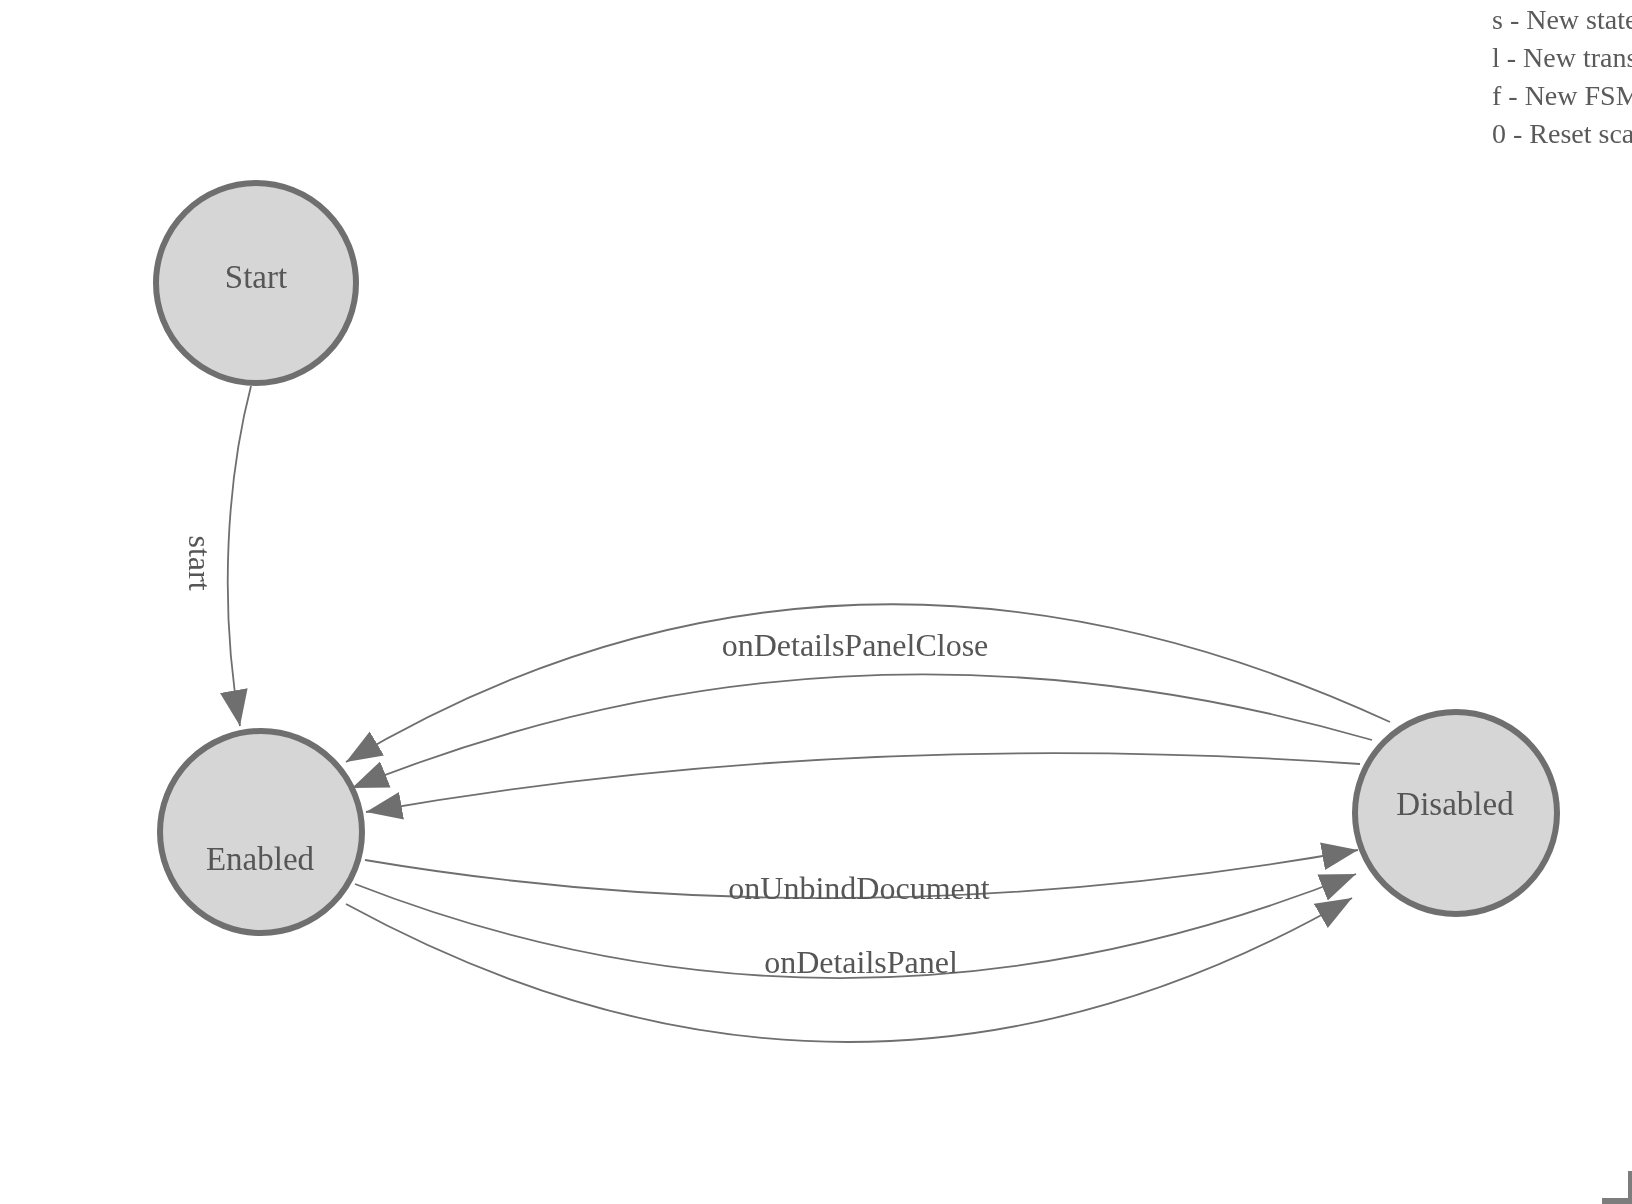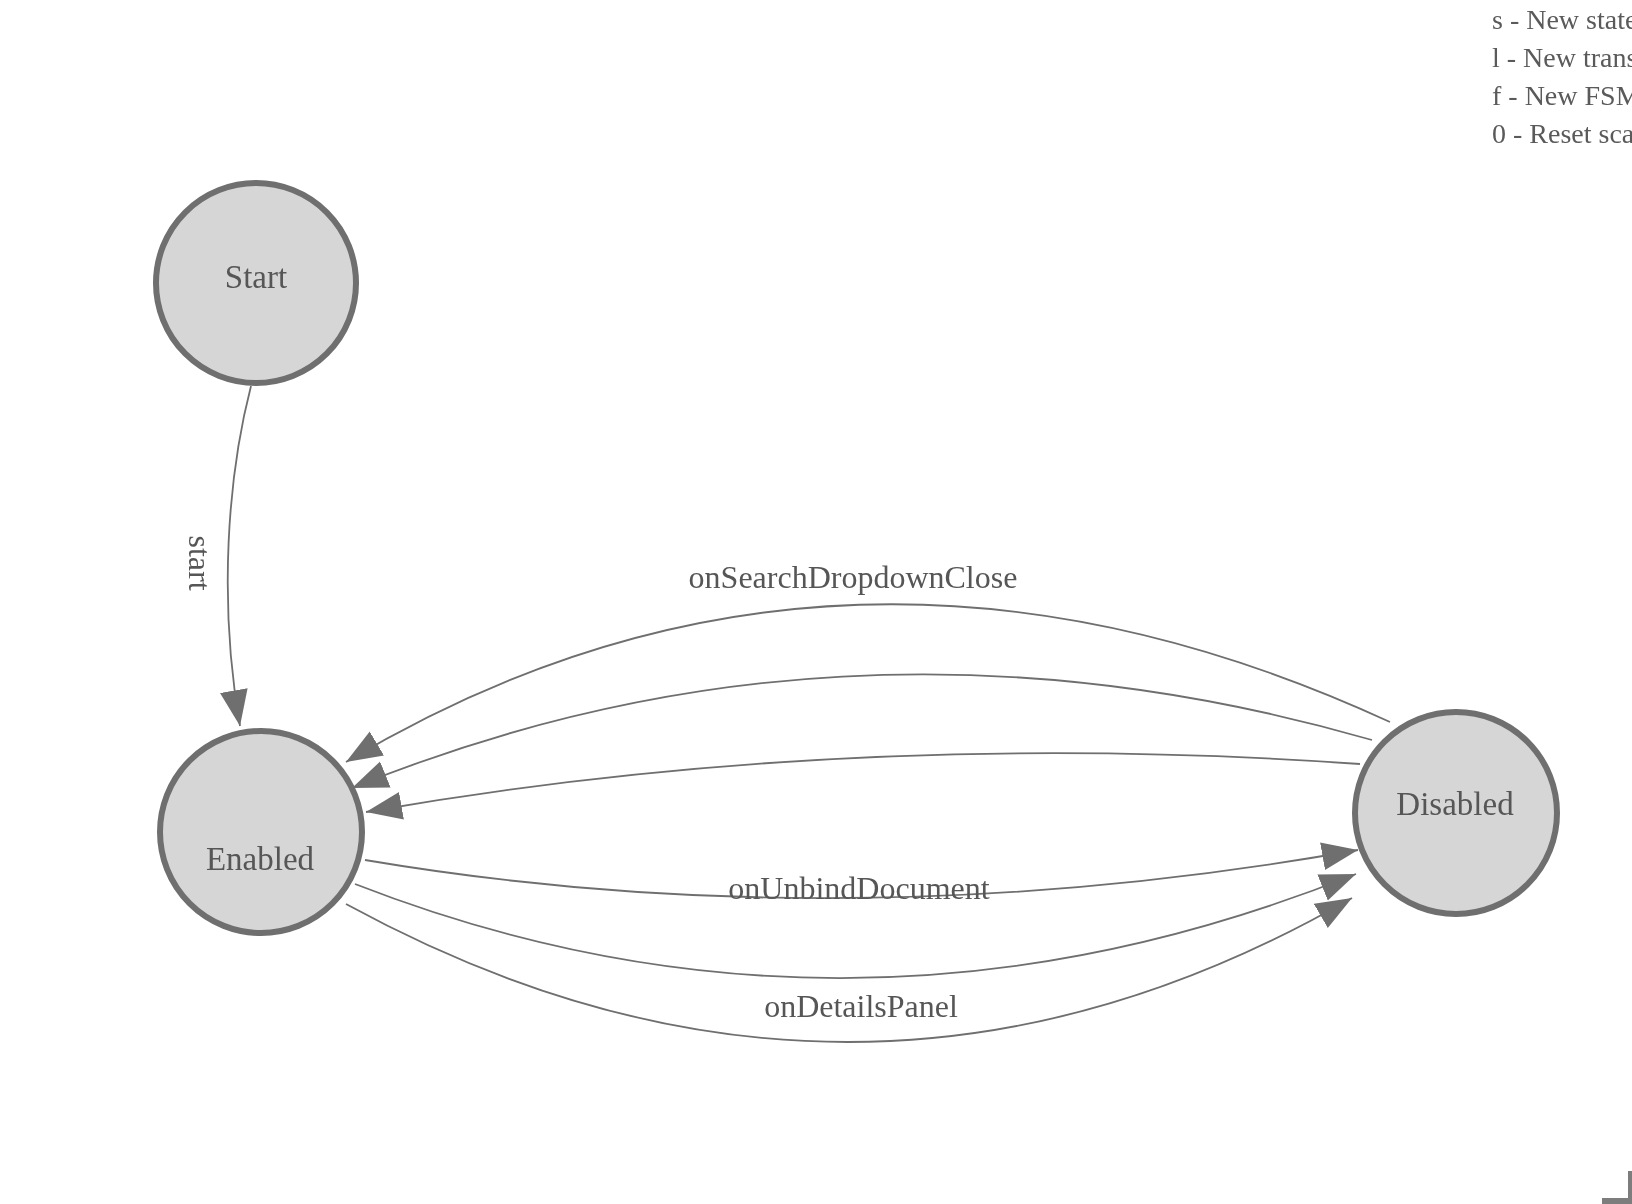--- a/index.html
+++ b/index.html
@@ -85,24 +85,24 @@
       <rect class="corner-rect" x="1602" y="1198" width="30" height="6"></rect>
     </g>
   </svg>
 
   <div class="node-label" style="left:256px; top:277px">Start</div>
   <div class="node-label" style="left:260px; top:859px">Enabled</div>
   <div class="node-label" style="left:1455px; top:804px">Disabled</div>
 
   <div class="edge-label rotated" style="left:199px; top:563px">start</div>
 
-  <div class="edge-label" style="left:853px; top:577px">onSearchDropdownClose</div>
+  <div class="edge-label" style="left:855px; top:645px">onDetailsPanelClose</div>
 
   <div class="edge-label" style="left:859px; top:888px">onUnbindDocument</div>
-  <div class="edge-label" style="left:861px; top:1006px">onDetailsPanel</div>
+  <div class="edge-label" style="left:861px; top:962px">onDetailsPanel</div>
 
   <div class="legend">
     <div>s - New state</div>
     <div>l - New transition</div>
     <div>f - New FSM</div>
     <div>0 - Reset scale</div>
   </div>
 
 </div>
 

